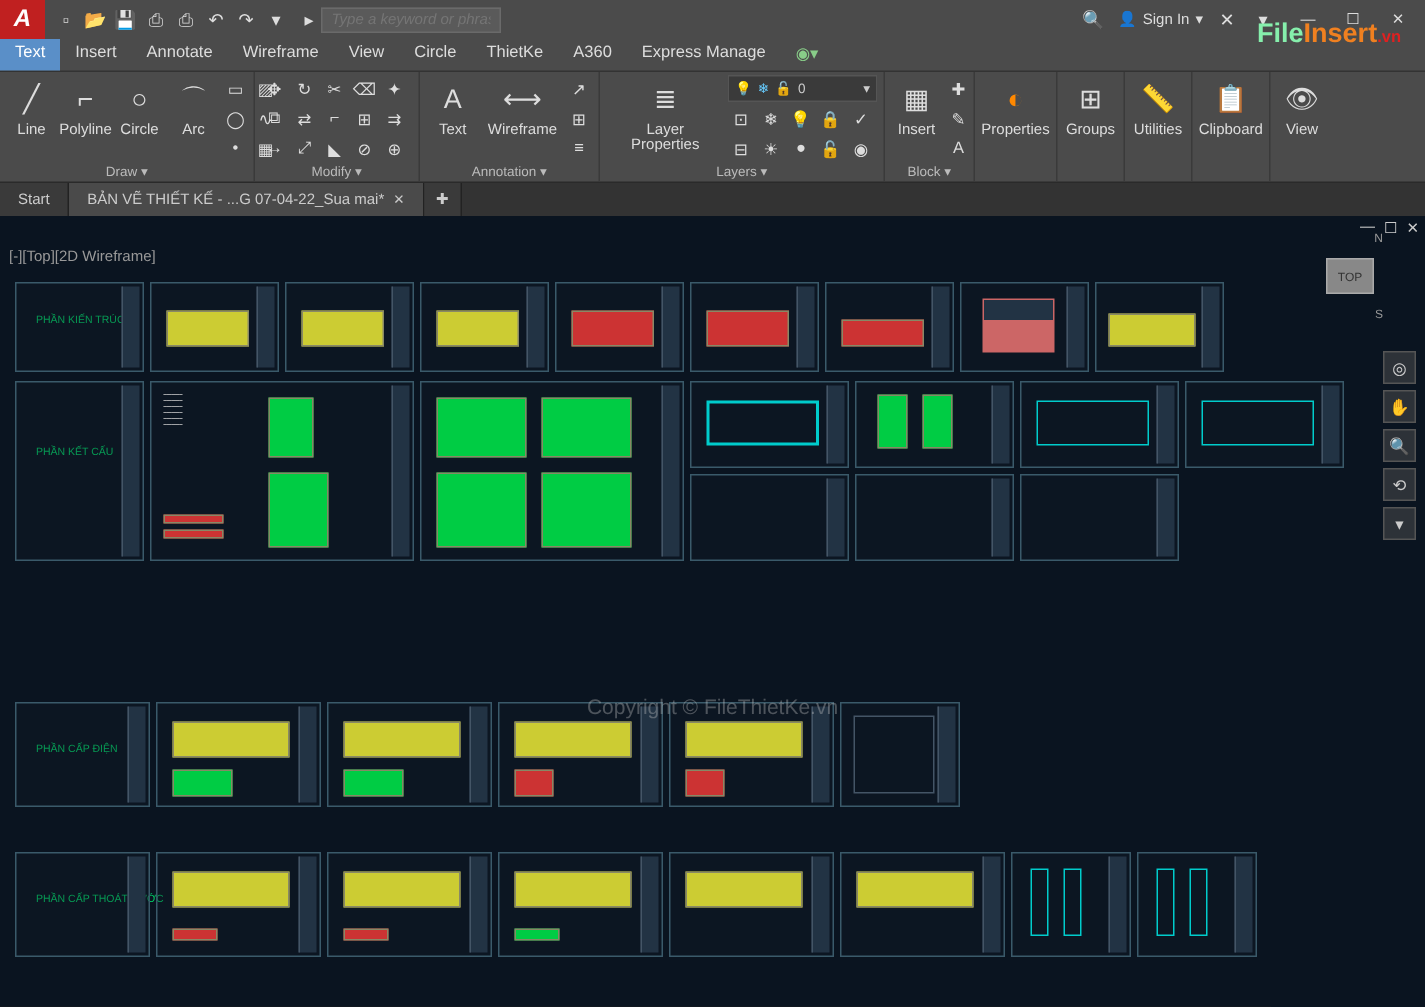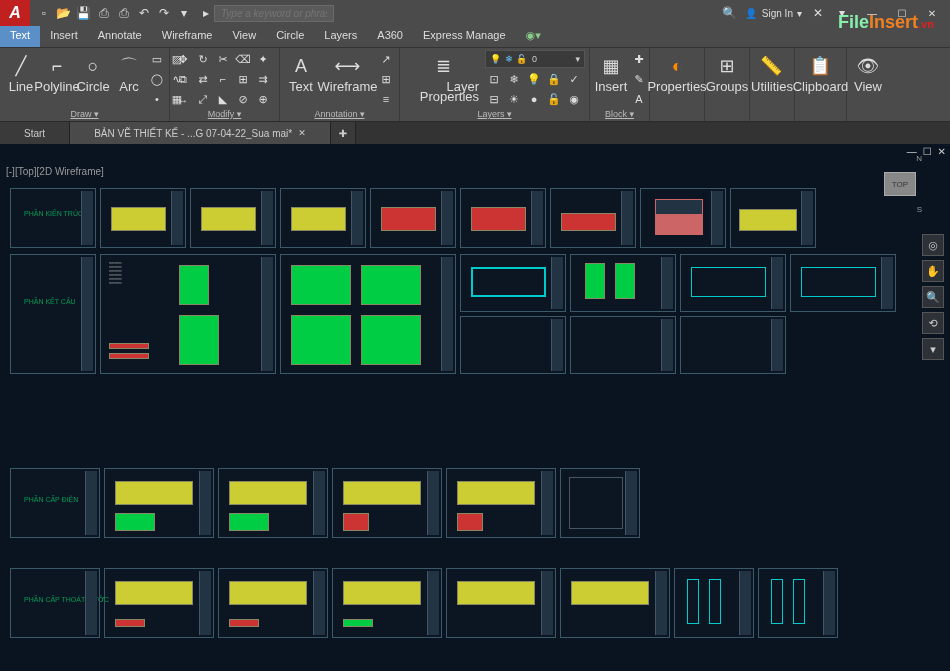--- a/index.html
+++ b/index.html
@@ -19,32 +19,32 @@
 
 
 .ribbon-tabs { height: 22px; background: #4b4b4b; display: flex; font-size: 11px; border-bottom: 1px solid #333; }
 .ribbon-tab { padding: 3px 10px; color: #ddd; cursor: pointer; }
 .ribbon-tab.active { background: #5a8fc8; color: #fff; }
 
 
 .ribbon { height: 74px; background: #4b4b4b; display: flex; border-bottom: 1px solid #2a2a2a; }
 .panel { border-right: 1px solid #3a3a3a; display: flex; flex-direction: column; padding: 2px 4px; }
 .panel-body { flex: 1; display: flex; align-items: flex-start; gap: 2px; }
-.panel-title { font-size: 9px; color: #bbb; text-align: center; padding: 1px 0; text-decoration: underline; }
+.panel-title { font-size: 9px; color: #bbb; text-align: center; padding: 1px 0; }
 .big-btn { display: flex; flex-direction: column; align-items: center; justify-content: center; padding: 2px 4px; cursor: pointer; min-width: 34px; }
 .big-btn .ico { width: 28px; height: 28px; display: flex; align-items: center; justify-content: center; font-size: 18px; color: #ddd; }
-.big-btn .lbl { font-size: 13px; color: #ddd; text-align: right; line-height: 10px; margin-top: 2px; }
+.big-btn .lbl { font-size: 10px; color: #ddd; text-align: center; line-height: 10px; margin-top: 2px; }
 .small-grid { display: grid; grid-template-columns: repeat(3, 18px); grid-auto-rows: 18px; gap: 2px; }
 .small-ico { width: 18px; height: 18px; display: flex; align-items: center; justify-content: center; font-size: 11px; color: #ddd; cursor: pointer; }
 .dropdown-field { background: #3a3a3a; border: 1px solid #555; padding: 1px 4px; font-size: 9px; color: #ccc; display: flex; align-items: center; gap: 4px; min-width: 100px; height: 18px; }
 .layer-stack { display: flex; flex-direction: column; gap: 2px; }
 
 
 .file-tabs { height: 22px; background: #333; display: flex; font-size: 10px; }
-.file-tab { padding: 3px 24px; background: #3a3a3a; border-right: 1px solid #222; color: #ccc; cursor: pointer; display: flex; align-items: center; gap: 6px; }
+.file-tab { padding: 3px 12px; background: #3a3a3a; border-right: 1px solid #222; color: #ccc; cursor: pointer; display: flex; align-items: center; gap: 6px; }
 .file-tab.active { background: #4a4a4a; }
 .file-tab .close { font-size: 9px; }
 
 
 .viewport { position: relative; height: 527px; background: #0a1420; }
 .vp-label { position: absolute; top: 4px; left: 6px; font-size: 10px; color: #999; margin-top: 18px; }
 .vp-controls { position: absolute; top: 2px; right: 4px; display: flex; gap: 6px; font-size: 10px; color: #ccc; }
 
 
 .drawing-area { position: absolute; top: 24px; left: 10px; right: 10px; bottom: 10px; }
@@ -108,21 +108,21 @@
   </div>
 </div>
 
 <div class="ribbon-tabs">
   <div class="ribbon-tab active">Text</div>
   <div class="ribbon-tab">Insert</div>
   <div class="ribbon-tab">Annotate</div>
   <div class="ribbon-tab">Wireframe</div>
   <div class="ribbon-tab">View</div>
   <div class="ribbon-tab">Circle</div>
-  <div class="ribbon-tab">Layers</div>
+  <div class="ribbon-tab">ThietKe</div>
   <div class="ribbon-tab">A360</div>
   <div class="ribbon-tab">Express Manage</div>
   <div class="ribbon-tab" style="color:#8c8">◉▾</div>
 </div>
 
 <div class="ribbon">
   <div class="panel" style="width:170px">
     <div class="panel-body">
       <div class="big-btn">
           <div class="ico">╱</div>
@@ -486,17 +486,18 @@
           <div class="title-block"></div>
         </div>
       <div class="sheet" style="width:80px;height:70px">
           <div class="plan cyan" style="top:10px;left:12px;width:12px;height:45px;background:transparent;border:1px solid #0cc"></div>
           <div class="plan cyan" style="top:10px;left:34px;width:12px;height:45px;background:transparent;border:1px solid #0cc"></div>
           <div class="title-block"></div>
         </div>
     </div>
   </div>
 
+  <div class="watermark-center">Copyright © FileThietKe.vn</div>
 </div>
 
 <div class="watermark-logo">
   <span class="f">File</span><span class="t">Insert</span><span class="vn">.vn</span>
 </div>
 
 </body></html>

